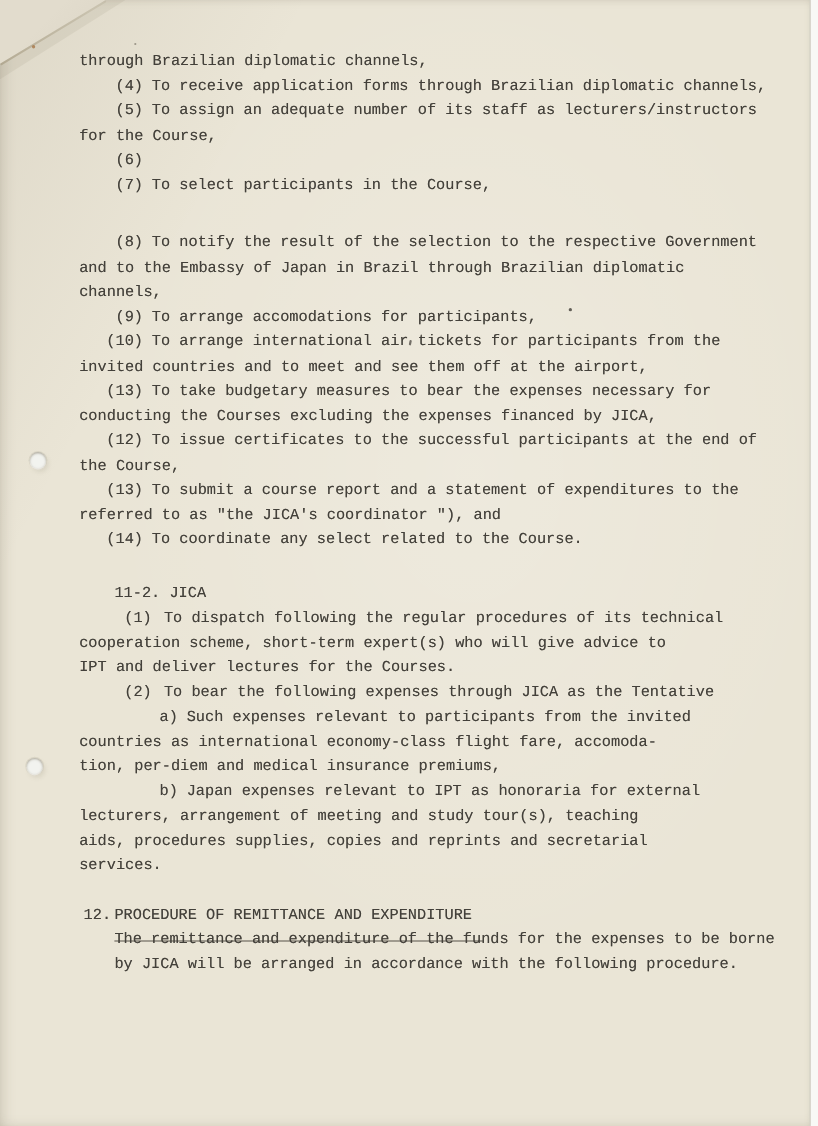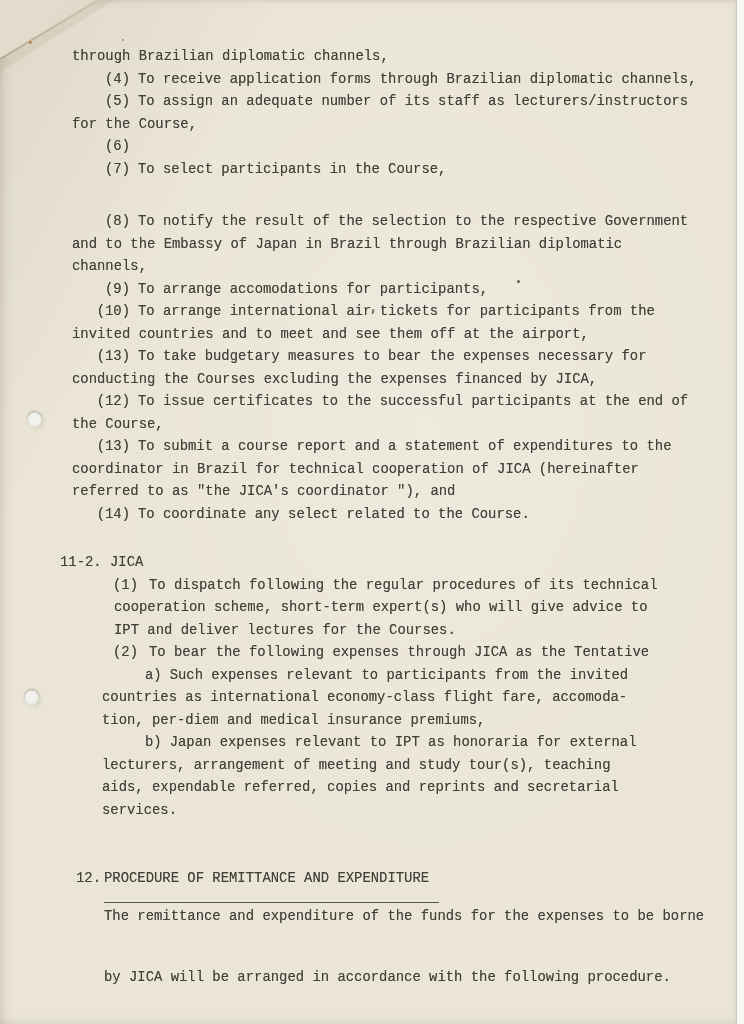--- a/index.html
+++ b/index.html
@@ -66,26 +66,26 @@
     color:var(--ink,#43403a);
     font-size:13.9px;
     text-shadow:0 0 .6px rgba(67,63,56,.55);
   }
   .line{display:flex;height:22.5px;line-height:22.5px;align-items:baseline;}
   .m{display:inline-block;flex:none;text-align:right;white-space:pre;}
   .t{white-space:pre;}
   .item{padding-left:76px;}   .item .m{width:54px;margin-right:8px;}
   .cont{padding-left:72px;}
   .jitem{padding-left:76px;}  .jitem .m{width:62px;margin-right:11px;}
-  .jcont{padding-left:114px;}
+  .jcont{padding-left:72px;}
   .sub{padding-left:145px;}   .sub .m{margin-right:8px;}
-  .subcont{padding-left:102px;}
-  .h2{padding-left:60px;}
-  .sec{padding-left:76px;}    .sec .m{width:25px;margin-right:3px;margin-top:24px;}
-  .body-l{padding-left:104px;margin-top:39px;}
+  .subcont{padding-left:72px;}
+  .h2{padding-left:104px;}
+  .sec{padding-left:76px;}    .sec .m{width:25px;margin-right:3px;}
+  .body-l{padding-left:104px;}
   .gap-a{height:30px;} .gap-b{height:26px;} .gap-c{height:22px;}
   .ul{border-bottom:1.4px solid rgba(62,58,50,.85);padding-bottom:12px;padding-right:10px;}
 </style>
 </head>
 <body>
 
 <div class="paper">
   <div class="corner-shade"></div>
   <div class="corner-fold"></div>
   <div class="corner-crease"></div>
@@ -155,23 +155,20 @@
       <span class="t">To issue certificates to the successful participants at the end of</span>
     </div>
     <div class="line cont">
       <span class="t">the Course,</span>
     </div>
     <div class="line item">
       <span class="m">(13)</span>
       <span class="t">To submit a course report and a statement of expenditures to the</span>
     </div>
     <div class="line cont">
-      <span class="t">coordinator in Brazil for technical cooperation of JICA (hereinafter</span>
-    </div>
-    <div class="line cont">
       <span class="t">referred to as "the JICA's coordinator "), and</span>
     </div>
     <div class="line item">
       <span class="m">(14)</span>
       <span class="t">To coordinate any select related to the Course.</span>
     </div>
     <div class="line gap-b"></div>
     <div class="line h2">
       <span class="t">11-2. JICA</span>
     </div>
@@ -200,21 +197,21 @@
       <span class="t">tion, per-diem and medical insurance premiums,</span>
     </div>
     <div class="line sub">
       <span class="m">b)</span>
       <span class="t">Japan expenses relevant to IPT as honoraria for external</span>
     </div>
     <div class="line subcont">
       <span class="t">lecturers, arrangement of meeting and study tour(s), teaching</span>
     </div>
     <div class="line subcont">
-      <span class="t">aids, expendable referred, copies and reprints and secretarial</span>
+      <span class="t">aids, procedures supplies, copies and reprints and secretarial</span>
     </div>
     <div class="line subcont">
       <span class="t">services.</span>
     </div>
     <div class="line gap-c"></div>
     <div class="line sec">
       <span class="m">12.</span>
       <span class="t ul">PROCEDURE OF REMITTANCE AND EXPENDITURE</span>
     </div>
     <div class="line body-l">

